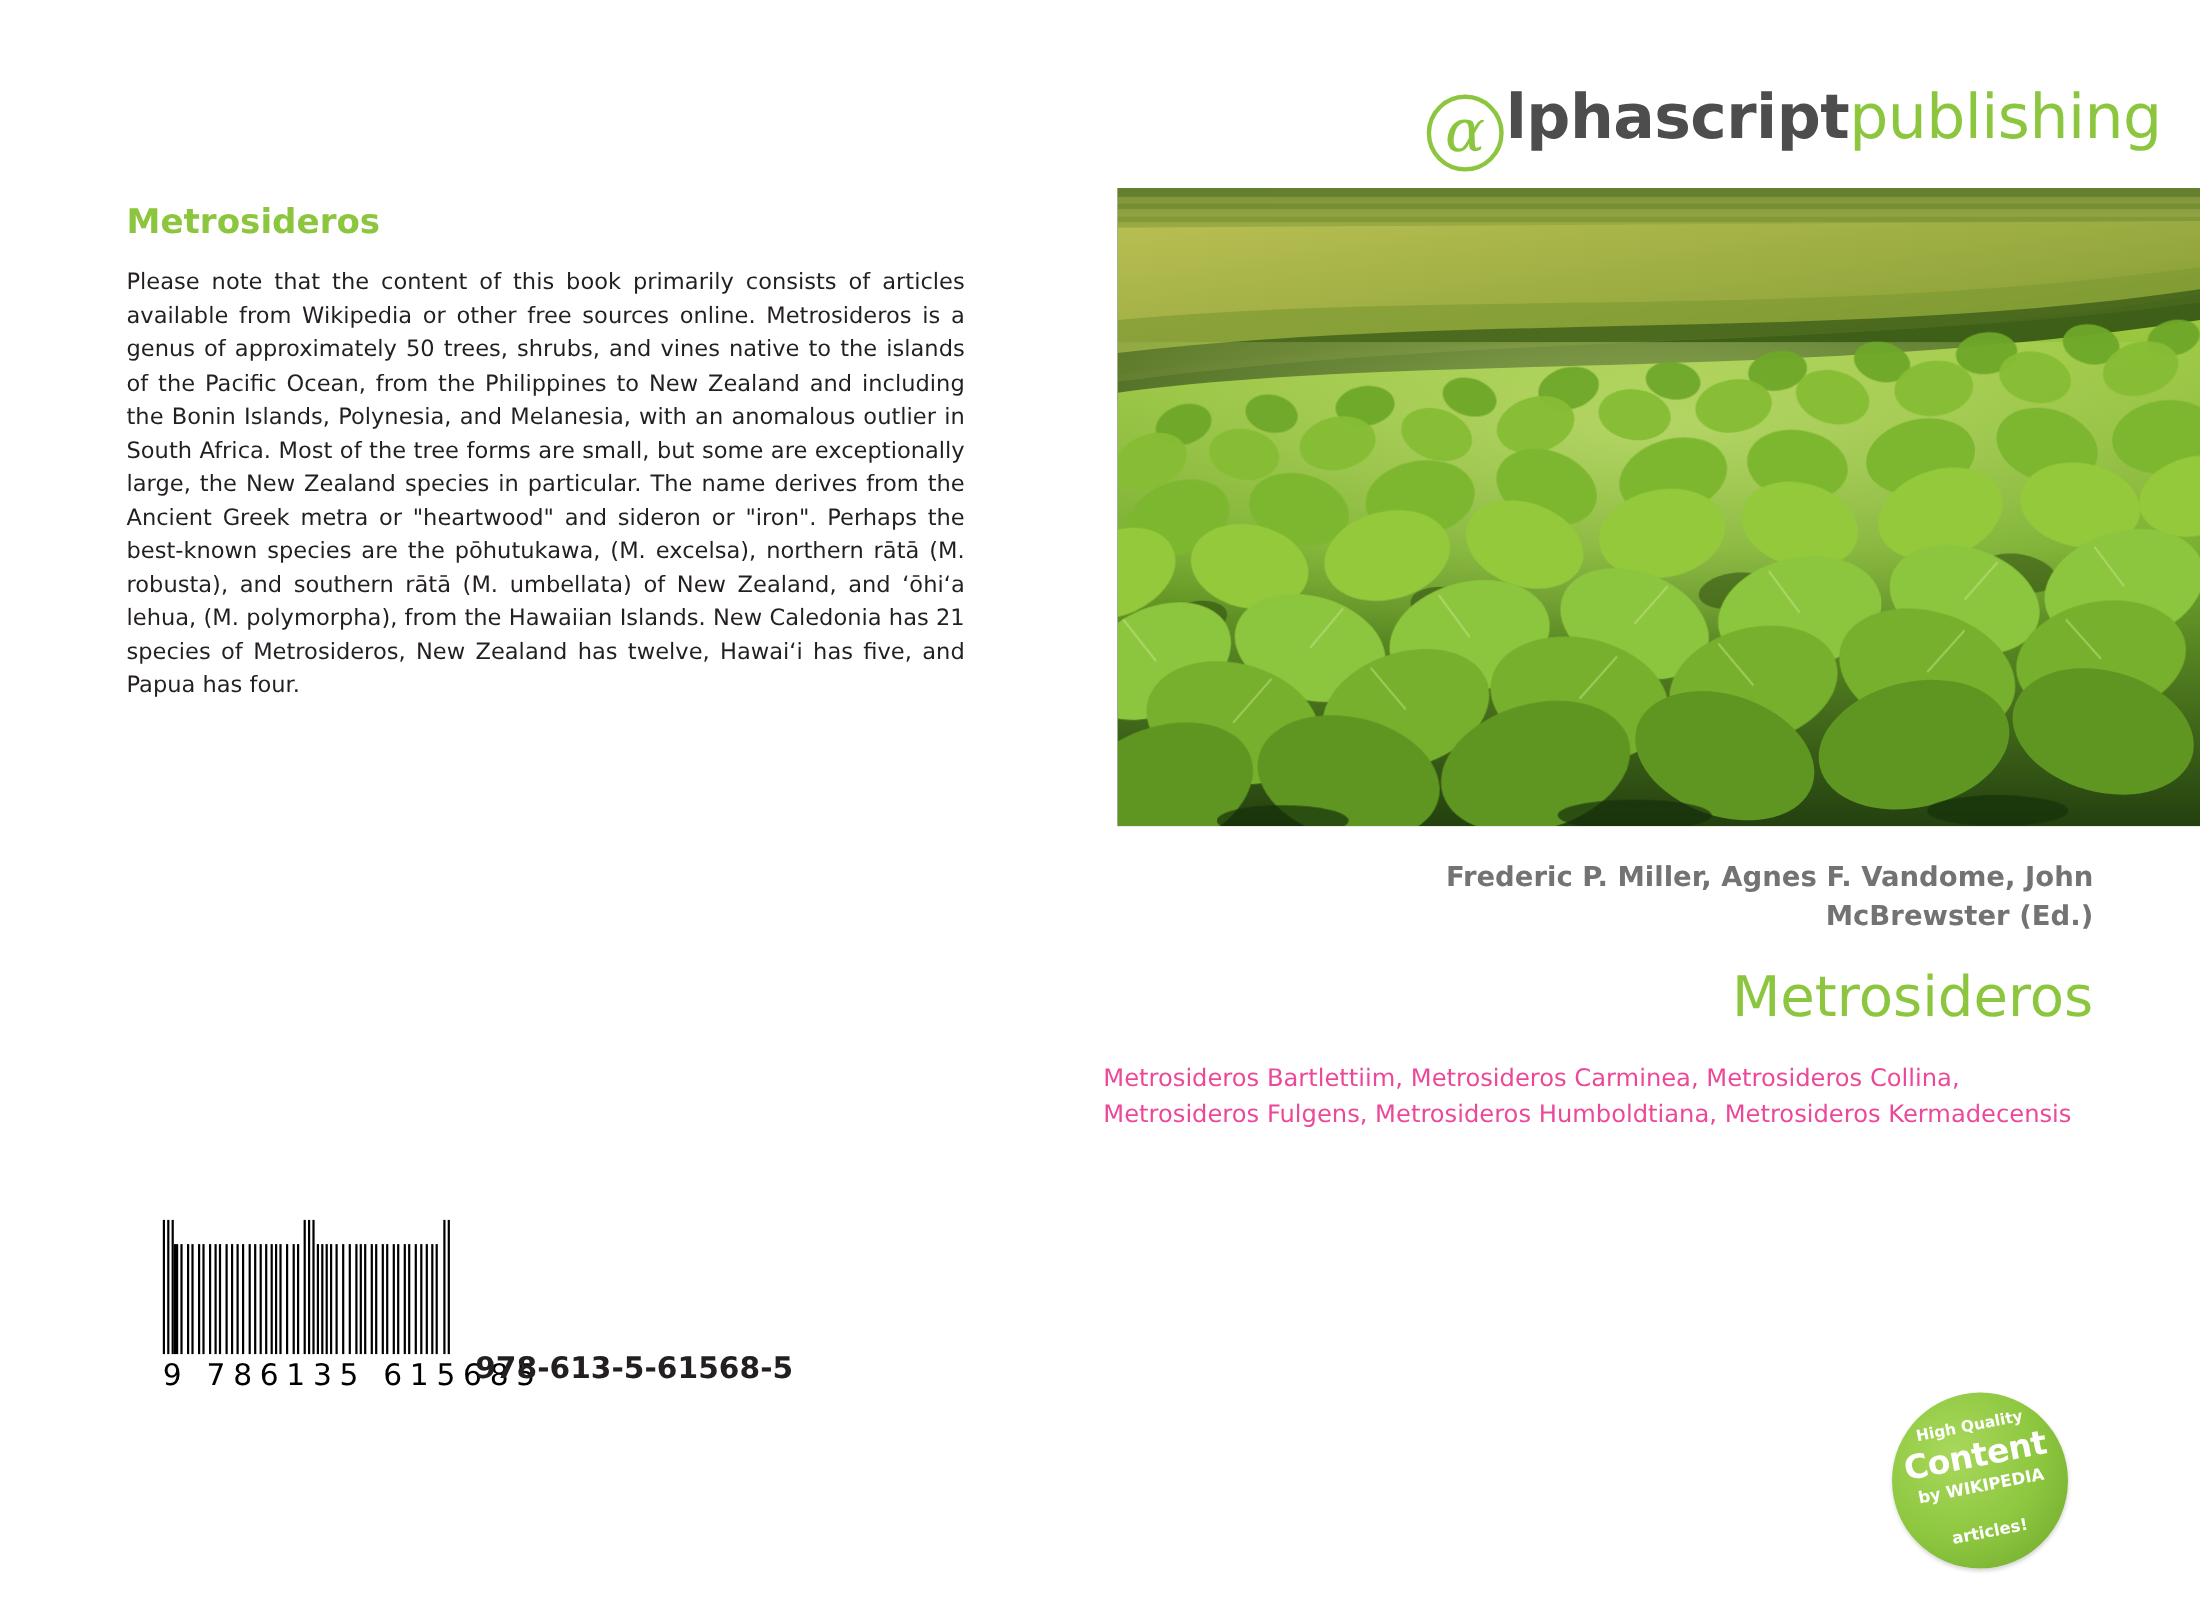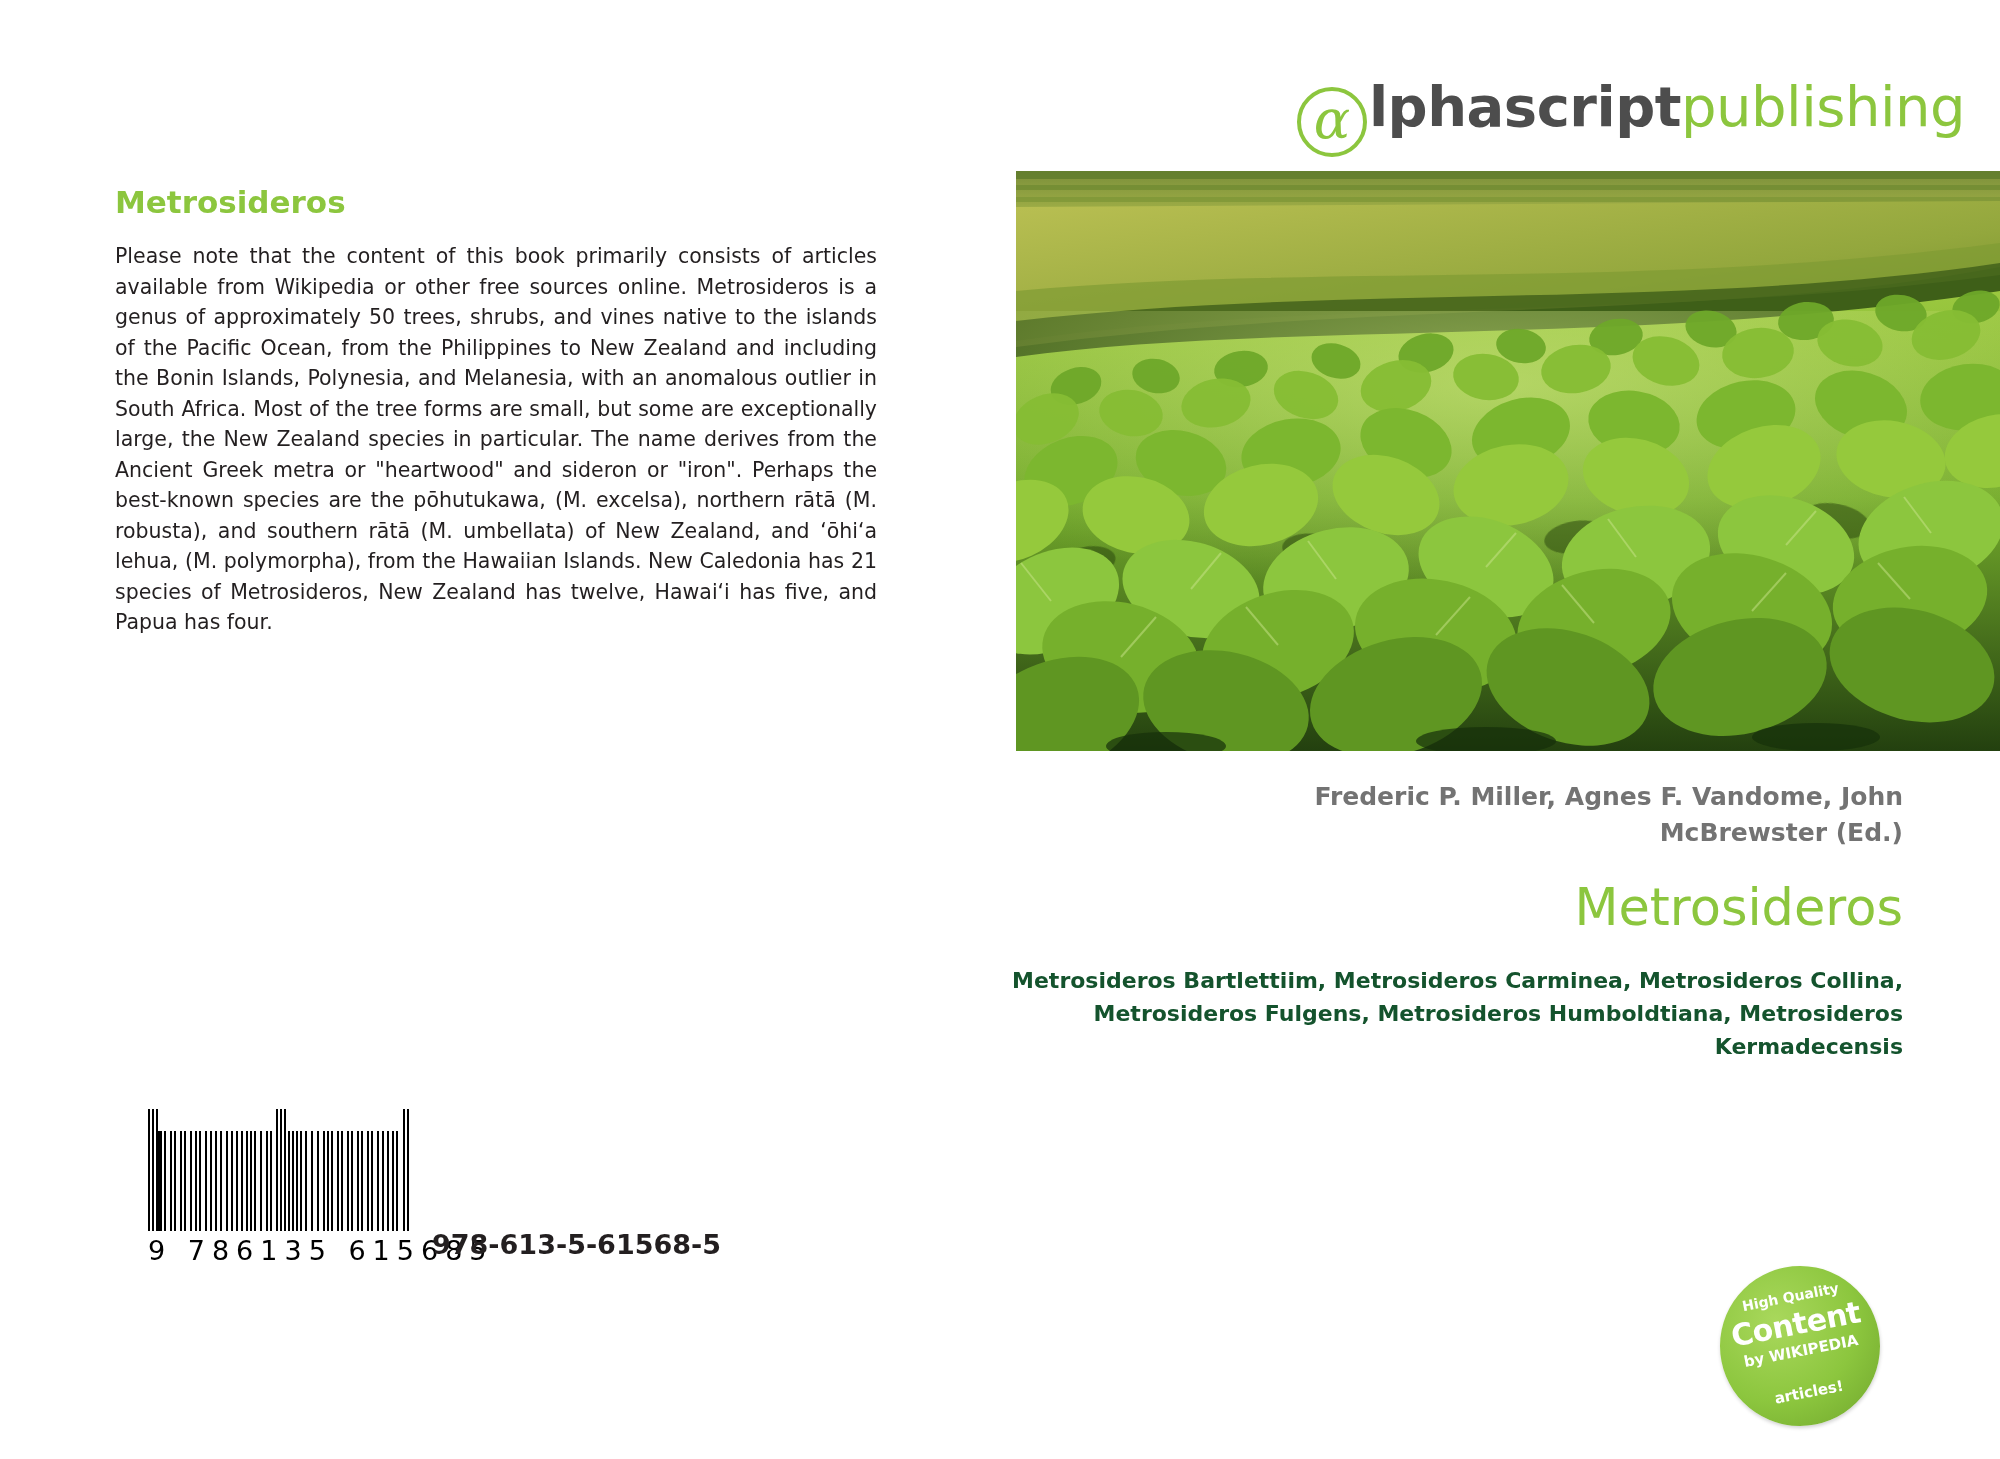--- a/index.html
+++ b/index.html
@@ -111,25 +111,24 @@
     text-align: right;
     font-size: 51px;
     color: #8cc63e;
     letter-spacing: 0px;
   }
   .subtitle {
     position: absolute;
     right: 97px;
     top: 948px;
     width: 900px;
-    text-align: right;
+    text-align: left;
     font-size: 22px;
-    color: #14532d;
+    color: #ec4899;
     line-height: 33px;
-    font-weight: bold;
   }
 
   
   .barcode-area {
     position: absolute;
     left: 148px;
     top: 1093px;
   }
   .barcode-bars {
     height: 122px;

